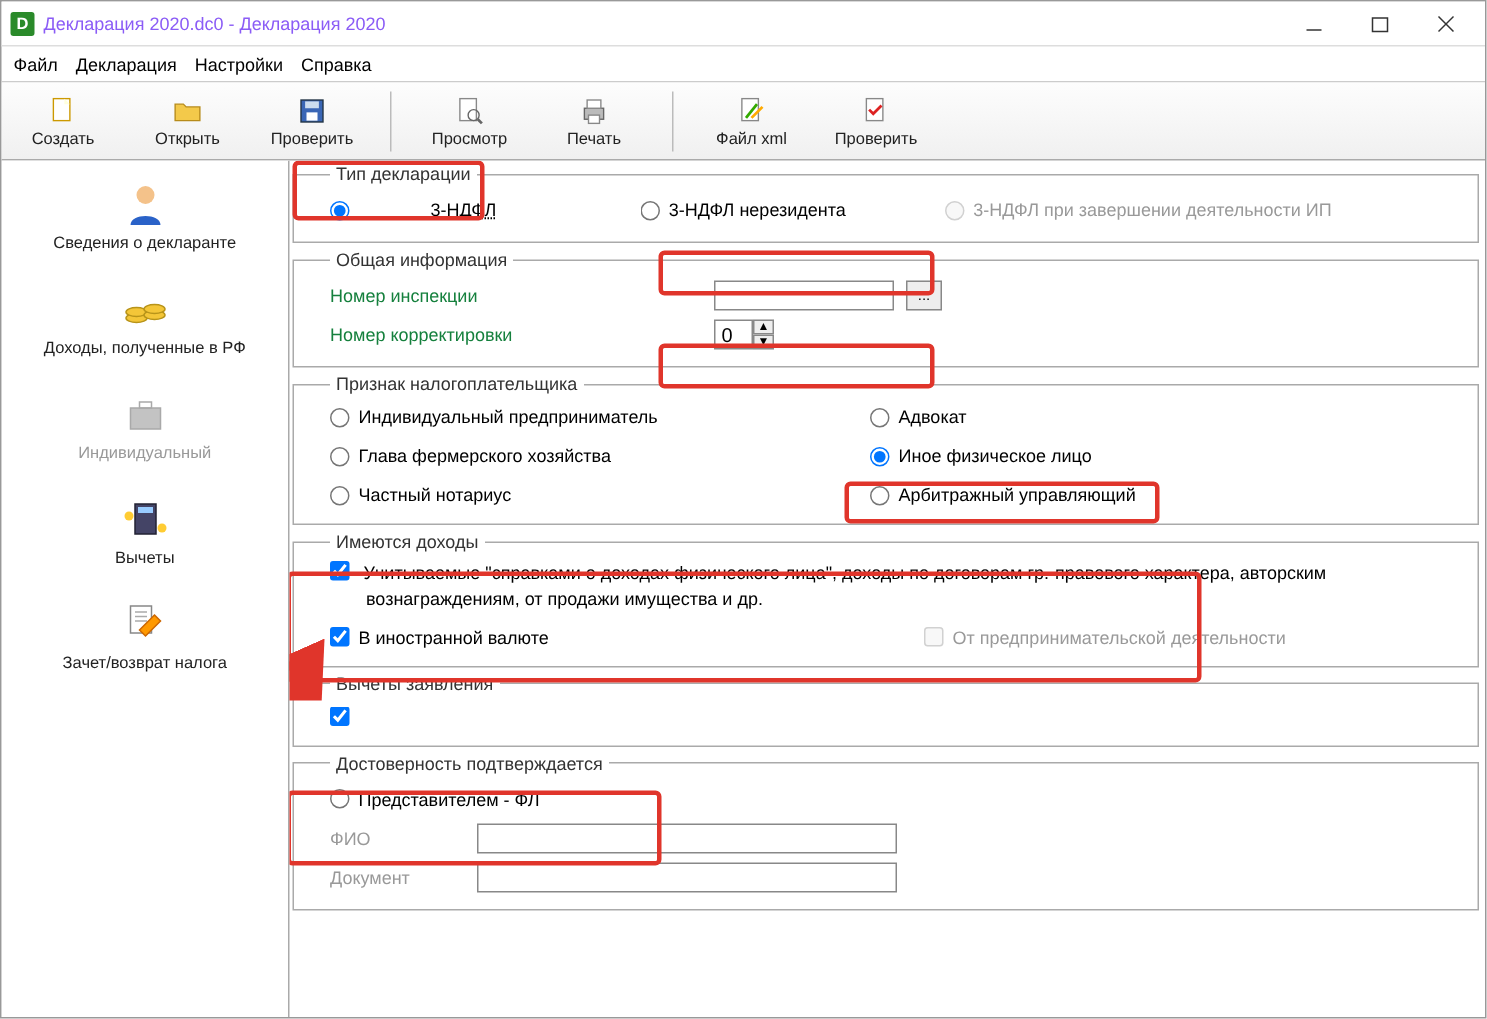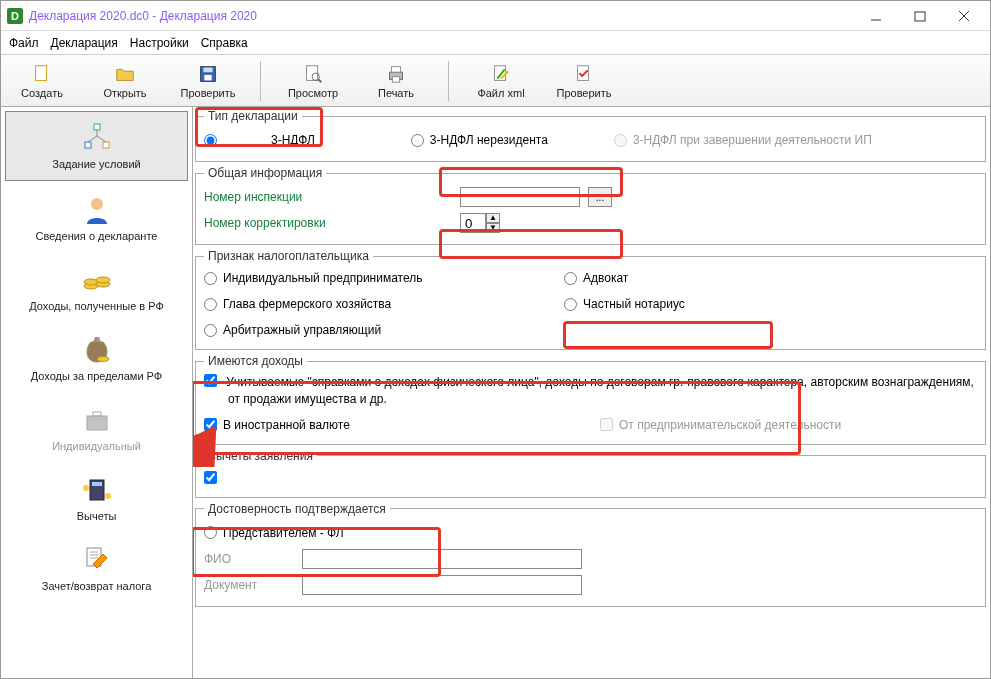--- a/index.html
+++ b/index.html
@@ -114,21 +114,21 @@
   
   .content {
     flex: 1;
     overflow: auto;
     padding: 2px 4px 4px 2px;
     position: relative;
   }
   fieldset {
     border: 1px solid #aaa;
     margin: 0 0 4px 0;
-    padding: 4px 8px 8px 8px;
+    padding: 4px 8px 8px 24px;
     position: relative;
   }
   legend {
     font-size: 12px;
     color: #333;
     padding: 0 4px;
   }
   .row {
     display: flex;
     align-items: center;
@@ -264,62 +264,39 @@
         <rect x="5" y="3" width="12" height="16" fill="#fff" stroke="#888"></rect>
         <path d="M7 11l3 3 6-6" stroke="#d22" stroke-width="2" fill="none"></path>
       </svg>
     <span>Проверить</span>
   </div>
 </div>
 
 <div class="main">
 
   <div class="sidebar">
-    <div class="side-item active">
-      <div class="side-ico">
-        <svg width="32" height="32" viewBox="0 0 32 32">
-            <rect x="13" y="2" width="6" height="6" fill="#fff" stroke="#3a7"></rect>
-            <rect x="4" y="20" width="6" height="6" fill="#fff" stroke="#37c"></rect>
-            <rect x="22" y="20" width="6" height="6" fill="#fff" stroke="#c93"></rect>
-            <line x1="16" y1="8" x2="16" y2="14" stroke="#888"></line>
-            <line x1="7" y1="20" x2="16" y2="14" stroke="#888"></line>
-            <line x1="25" y1="20" x2="16" y2="14" stroke="#888"></line>
-          </svg>
-      </div>
-      <span>Задание условий</span>
-    </div>
     <div class="side-item">
       <div class="side-ico">
         <svg width="32" height="32" viewBox="0 0 32 32">
             <circle cx="16" cy="10" r="6" fill="#f4c28a"></circle>
             <path d="M6 30c0-8 20-8 20 0z" fill="#2a62c8"></path>
           </svg>
       </div>
       <span>Сведения о декларанте</span>
     </div>
     <div class="side-item">
       <div class="side-ico">
         <svg width="32" height="32" viewBox="0 0 32 32">
             <ellipse cx="10" cy="22" rx="7" ry="3" fill="#f4c638" stroke="#b8941a"></ellipse>
             <ellipse cx="10" cy="18" rx="7" ry="3" fill="#f4c638" stroke="#b8941a"></ellipse>
             <ellipse cx="22" cy="20" rx="7" ry="3" fill="#f4c638" stroke="#b8941a"></ellipse>
             <ellipse cx="22" cy="16" rx="7" ry="3" fill="#f4c638" stroke="#b8941a"></ellipse>
           </svg>
       </div>
       <span>Доходы, полученные в РФ</span>
-    </div>
-    <div class="side-item">
-      <div class="side-ico">
-        <svg width="32" height="32" viewBox="0 0 32 32">
-            <path d="M12 8h8l-2-5h-4z" fill="#b88"></path>
-            <path d="M10 8c-6 6-6 20 6 20s12-14 6-20z" fill="#9b7a5a" stroke="#6a4"></path>
-            <ellipse cx="22" cy="25" rx="6" ry="2.5" fill="#f4c638" stroke="#b8941a"></ellipse>
-          </svg>
-      </div>
-      <span>Доходы за пределами РФ</span>
     </div>
     <div class="side-item disabled">
       <div class="side-ico">
         <svg width="32" height="32" viewBox="0 0 32 32" opacity="0.5">
             <rect x="6" y="12" width="20" height="14" fill="#888" stroke="#555"></rect>
             <rect x="12" y="8" width="8" height="4" fill="none" stroke="#555"></rect>
           </svg>
       </div>
       <span>Индивидуальный</span>
     </div>
@@ -400,20 +377,24 @@
           </label>
         <label class="radio">
             <input type="radio" name="tp" style="">
             <span>Адвокат</span>
           </label>
         <label class="radio">
             <input type="radio" name="tp" style="">
             <span>Глава фермерского хозяйства</span>
           </label>
         <label class="radio">
+            <input type="radio" name="tp" checked="" style="">
+            <span>Иное физическое лицо</span>
+          </label>
+        <label class="radio">
             <input type="radio" name="tp" style="">
             <span>Частный нотариус</span>
           </label>
         <label class="radio">
             <input type="radio" name="tp" style="">
             <span>Арбитражный управляющий</span>
           </label>
       </div>
     </fieldset>
 

